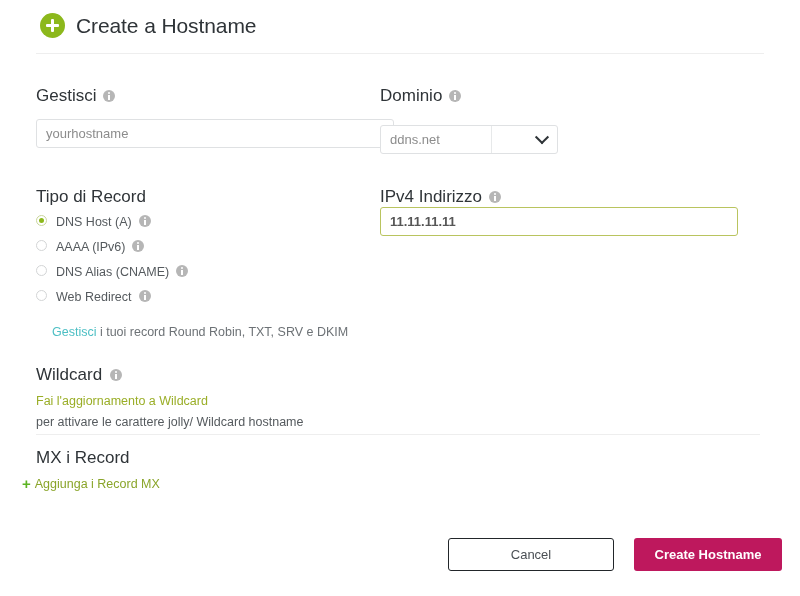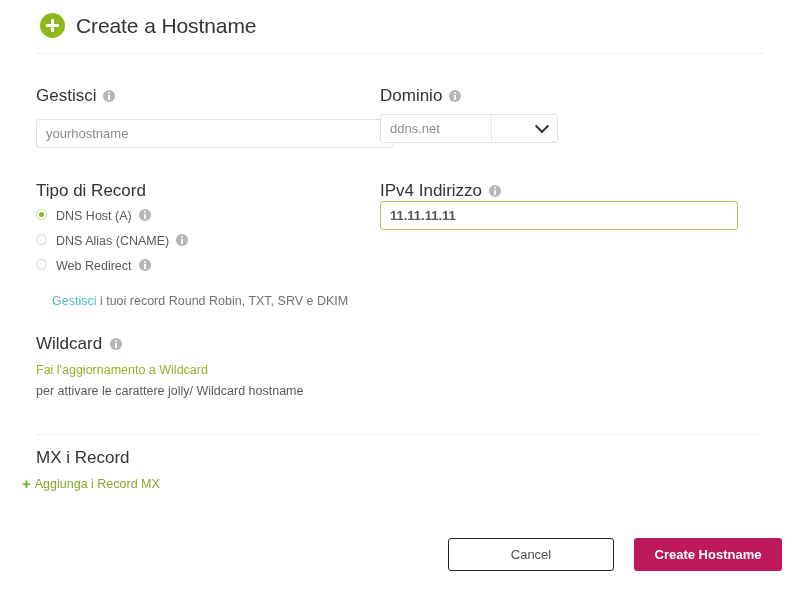--- a/index.html
+++ b/index.html
@@ -355,38 +355,43 @@
         <span>Gestisci</span>
         <span class="info-icon"></span>
       </div>
       <input class="text-input" style="width: 358px; margin-top: 13px;" placeholder="yourhostname">
     </div>
     <div class="col-right">
       <div class="field-label">
         <span>Dominio</span>
         <span class="info-icon"></span>
       </div>
-      <div class="select-wrap" style="margin-top:8px;gap:35px;">
+      <div class="select-wrap" style="margin-top:19px;gap:35px;">
         <span class="select-value">ddns.net</span>
         <span class="select-divider"></span>
         <span class="select-arrow">
             <span class="chev"></span>
           </span>
       </div>
     </div>
   </div>
 
   <div class="row" style="margin-top:33px;">
     <div class="col-left">
       <div class="section-title">Tipo di Record</div>
 
       <div class="radio-list">
         <div class="radio-row">
           <span class="radio checked"></span>
           <span class="radio-label">DNS Host (A)</span>
+          <span class="info-icon"></span>
+        </div>
+        <div class="radio-row">
+          <span class="radio"></span>
+          <span class="radio-label">AAAA (IPv6)</span>
           <span class="info-icon"></span>
         </div>
         <div class="radio-row">
           <span class="radio"></span>
           <span class="radio-label">DNS Alias (CNAME)</span>
           <span class="info-icon"></span>
         </div>
         <div class="radio-row">
           <span class="radio"></span>
           <span class="radio-label">Web Redirect</span>

